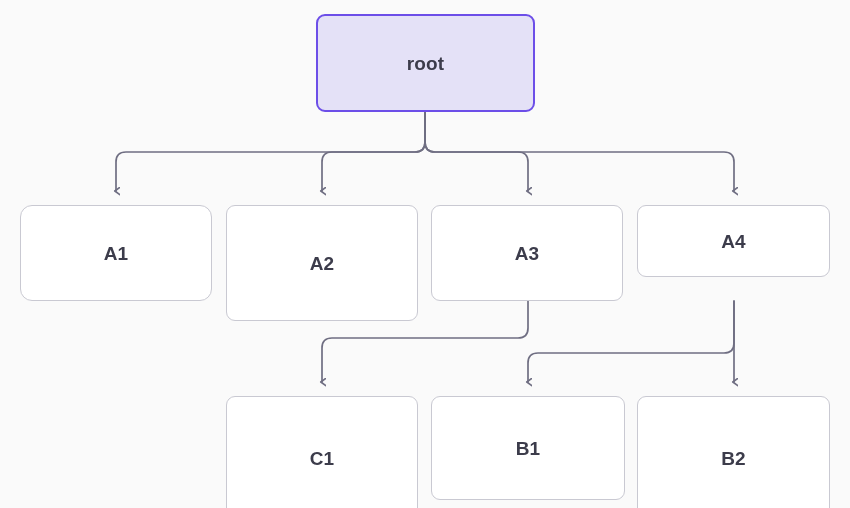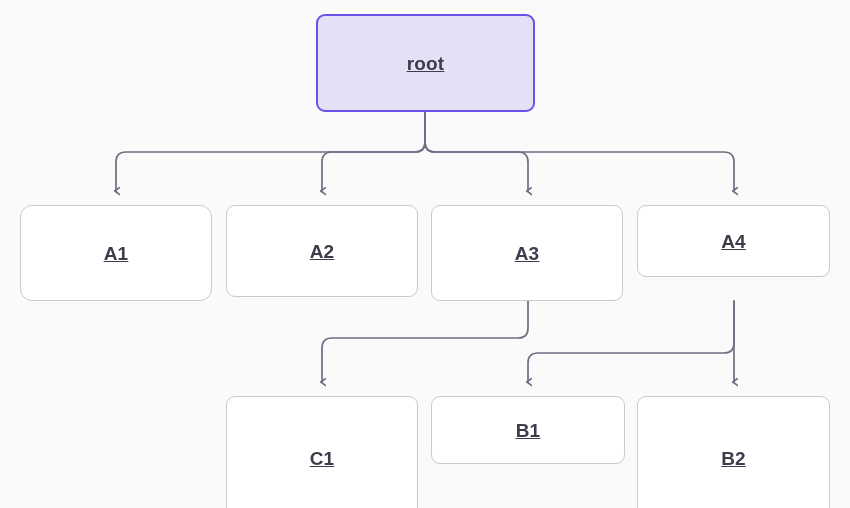--- a/index.html
+++ b/index.html
@@ -34,21 +34,20 @@
     align-items: center;
     justify-content: center;
     border-radius: 9px;
     background: #ffffff;
     border: 1.6px solid #c9c9d2;
     color: #3c3c4b;
     font-size: 19px;
     font-weight: bold;
     letter-spacing: 0.2px;
     user-select: none;
-    text-decoration: underline;
   }
   .node.highlight {
     background: #e4e1f7;
     border: 2.4px solid #6c4ee8;
   }
   .node-label {
     line-height: 1;
   }
 </style>
 </head>
@@ -73,33 +72,33 @@
       </g>
   </svg>
 
   <div id="nodes-group">
       <div class="node highlight" style="left: 316px; top: 14px; width: 219px; height: 98px;">
         <span class="node-label">root</span>
       </div>
       <div class="node" style="left: 20px; top: 205px; width: 192px; height: 96px; border-radius: 12px;">
         <span class="node-label">A1</span>
       </div>
-      <div class="node" style="left: 226px; top: 205px; width: 192px; height: 92px;">
+      <div class="node" style="left: 226px; top: 205px; width: 192px; height: 116px;">
         <span class="node-label">A2</span>
       </div>
       <div class="node" style="left: 431px; top: 205px; width: 192px; height: 96px;">
         <span class="node-label">A3</span>
       </div>
       <div class="node" style="left: 637px; top: 205px; width: 193px; height: 72px; text-align: center;">
         <span class="node-label">A4</span>
       </div>
       <div class="node" style="left: 226px; top: 396px; width: 192px; height: 124px;">
         <span class="node-label">C1</span>
       </div>
-      <div class="node" style="left: 431px; top: 396px; width: 194px; height: 68px;">
+      <div class="node" style="left: 431px; top: 396px; width: 194px; height: 104px;">
         <span class="node-label">B1</span>
       </div>
       <div class="node" style="left: 637px; top: 396px; width: 193px; height: 124px;">
         <span class="node-label">B2</span>
       </div>
     </div>
 
 </div>
 
 </body></html>

